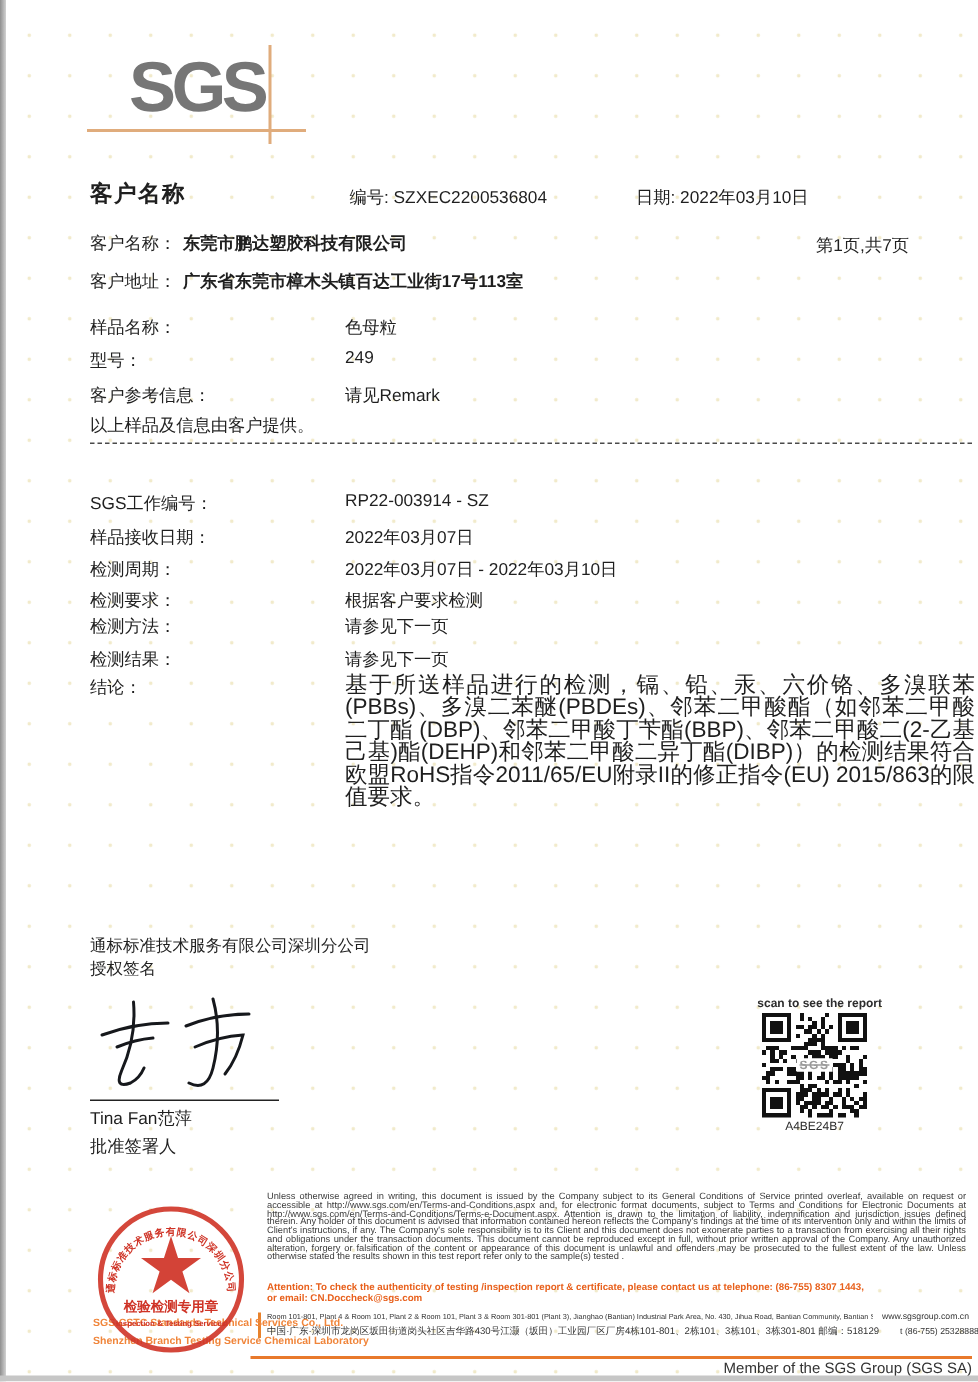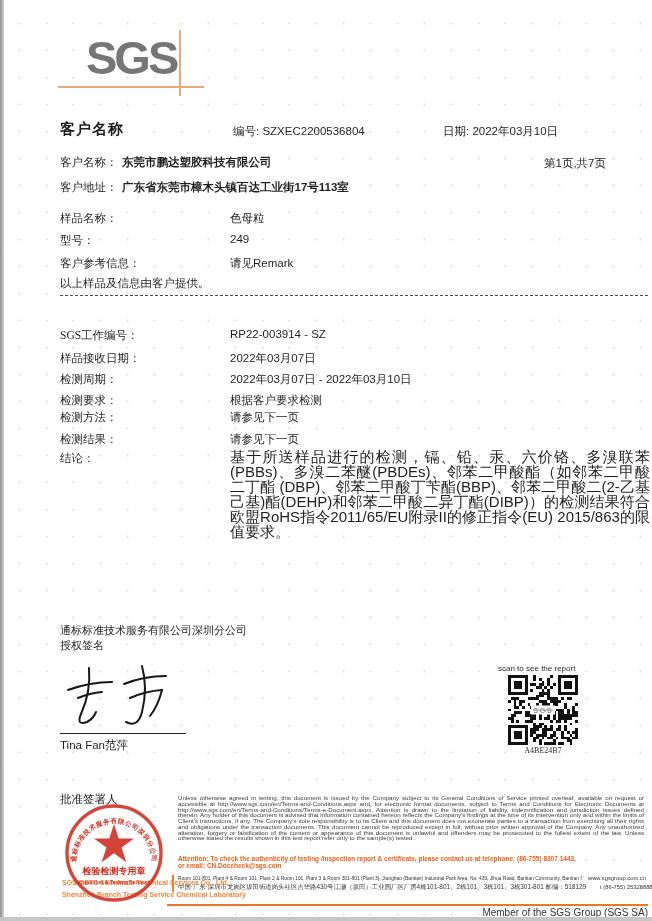--- a/index.html
+++ b/index.html
@@ -25,53 +25,53 @@
   
   .logo {
     left:86px; top:34px; font-size:47px; font-weight:bold; color:#767676;
     letter-spacing:-3px; line-height:1; z-index:2;
   }
   .logo-vline { left:179px; top:30px; width:2px; height:66px; background:#e0ac7c; }
   .logo-hline { left:58px; top:86px; width:146px; height:2px; background:#e0ac7c; }
   .doc-title { left:60px; top:120px; font-size:15px; font-weight:bold; letter-spacing:1px; }
   .hdr-info { top:124px; font-size:11.5px; }
   .hdr-no   { left:233px; }
-  .hdr-date { left:443px; }
+  .hdr-date { left:424px; }
   .hdr-page { left:544px;margin-top:32px; }
   
   .row { position:absolute; font-size:11.5px; white-space:nowrap; }
-  .row .lbl { position:absolute; left:0;font-family:Liberation Serif, serif; }
+  .row .lbl { position:absolute; left:0; }
   .row .val1 { position:absolute; left:62px;font-weight:bold; }   
   .row .val2 { position:absolute; left:170px; }  
   .rowbase { left:60px; width:588px; }
   .dashed-rule {
     left:60px; top:295px; width:588px; height:0;
     border-top:1px dashed #4a4a4a;
   }
   .conclusion {
     left:230px; top:449px; width:420px; font-size:15px; line-height:15px;
     white-space:normal; text-align:justify;
   }
   .concl-lbl { left:60px; top:451px; font-size:11.5px; }
   
   .sig-company { left:60px; top:623px; font-size:11px; }
   .sig-auth    { left:60px; top:638px; font-size:11px;font-family:Liberation Serif, serif; }
   .sig-svg     { left:62px; top:658px; }
   .sig-line    { left:60px; top:733px; width:126px; height:1px; background:#222; }
   .sig-name    { left:60px; top:738px; font-size:11.5px; }
-  .sig-role    { left:60px; top:757px; font-size:11.5px;margin-top:35px; }
+  .sig-role    { left:60px; top:757px; font-size:11.5px; }
   
-  .qr-caption { left:498px; top:664px; width:90px; font-size:8px; text-align:left; color:#2d2d2d; }
+  .qr-caption { left:498px; top:664px; width:90px; font-size:8px; text-align:right; color:#2d2d2d;font-weight:bold; }
   .qr-box     { left:508px; top:675px; width:70px; height:70px; }
   .qr-wm {
     position:absolute; left:50%; top:50%; transform:translate(-50%,-50%);
     background:#fff; color:#9a9a9a; font-size:8px; font-weight:bold;
     padding:0 2px; letter-spacing:1px; text-decoration:line-through;
   }
-  .qr-code    { left:498px; top:746px; width:90px; font-size:8px; text-align:center; color:#2d2d2d;font-family:Liberation Serif, serif; }
+  .qr-code    { left:498px; top:746px; width:90px; font-size:8px; text-align:center; color:#2d2d2d; }
   
   .stamp-wrap { left:62px; top:800px; width:104px; height:106px; z-index:6; }
   .f-company { left:62px; z-index:3; font-size:7px; color:#f0853a; font-weight:bold; white-space:nowrap; }
   .f-co1 { top:879px; }
   .f-co2 { top:891px; }
   .f-disclaimer {
     left:178px; top:795px; width:466px; height:58px; overflow:hidden;
     font-size:6.2px; line-height:5.75px; color:#3c3c3c; text-align:justify;
   }
   .f-attention {

